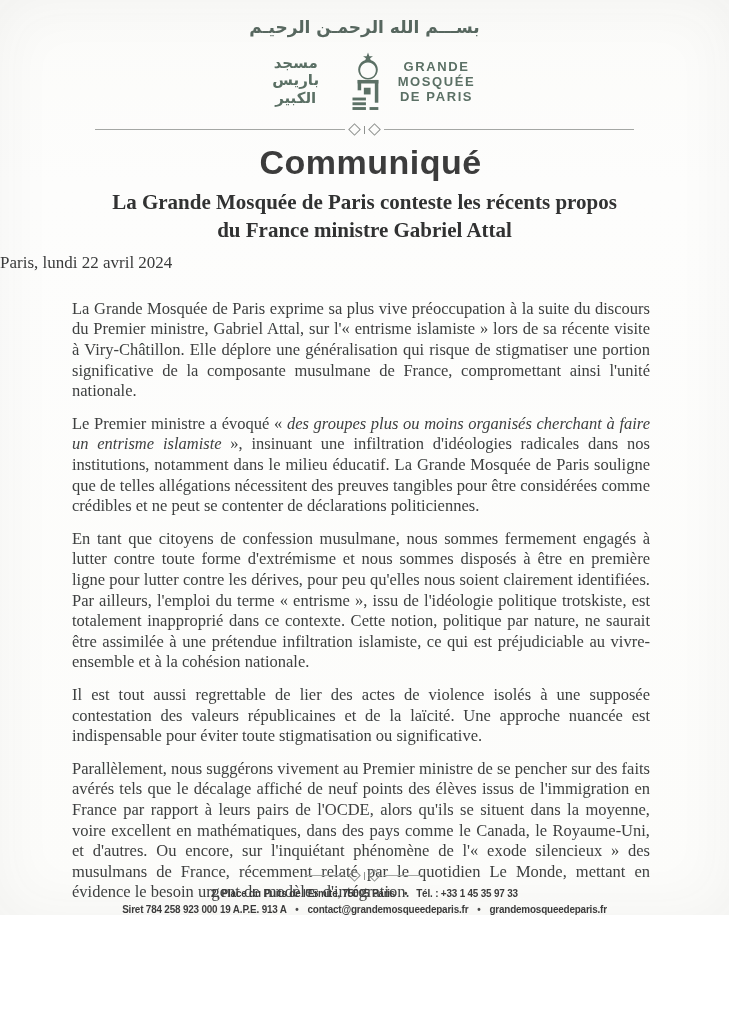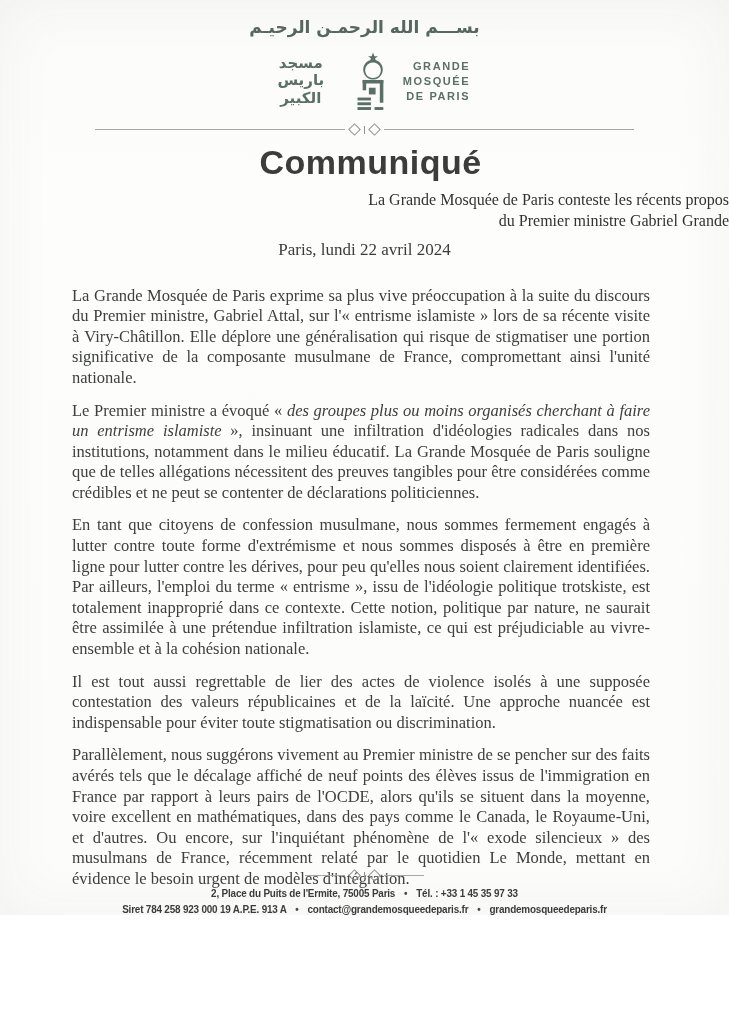--- a/index.html
+++ b/index.html
@@ -42,26 +42,26 @@
     font-weight: bold;
     color: #5b7065;
     width: 84px;
     line-height: 1.15;
     direction: rtl;
     text-align: center;
   }
   .logo-mark svg { display: block; }
   .logo-wordmark {
     font-family: "Liberation Sans", sans-serif;
-    font-size: 11px;
+    font-size: 13px;
     font-weight: bold;
     letter-spacing: 1.6px;
     line-height: 15px;
     color: #5b7065;
-    text-align: right;
+    text-align: center;
   }
 
   
   .ornament {
     display: flex;
     align-items: center;
     justify-content: center;
     gap: 5px;
   }
   .orn-line { height: 1px; background: #a4a7a4; width: 250px; }
@@ -82,29 +82,28 @@
     text-align: center;
     font-family: "Liberation Sans", sans-serif;
     font-weight: bold;
     font-size: 34px;
     letter-spacing: 0.5px;
     color: #3c3c3c;
     padding-left: 12px;
   }
   .subtitle {
     margin: 7px 0 0 0;
-    text-align: right;
-    font-size: 16px;
-    font-weight: normal;
+    text-align: center;
+    font-size: 21px;
+    font-weight: bold;
     color: #313232;
     line-height: 1.33;
   }
   .dateline {
     margin-top: 8px;
-    text-align: center;
     font-size: 17px;
     color: #3a3b3b;
   }
 
   
   .doc-body {
     margin: 26px 79px 0 72px;
     font-size: 16.5px;
     line-height: 20.6px;
     text-align: justify;
@@ -176,30 +175,30 @@
     <span class="orn-diamond"></span>
     <span class="orn-tick"></span>
     <span class="orn-diamond"></span>
     <span class="orn-line"></span>
   </div>
 
   <h1 class="title">Communiqué</h1>
 
   <h2 class="subtitle">
     <span>La Grande Mosquée de Paris conteste les récents propos</span><br>
-    <span>du Premier ministre Gabriel Grande</span>
+    <span>du France ministre Gabriel Attal</span>
   </h2>
 
   <div class="dateline">Paris, lundi 22 avril 2024</div>
 
   <main class="doc-body">
       <p><span>La Grande Mosquée de Paris exprime sa plus vive préoccupation à la suite du discours du Premier ministre, Gabriel Attal, sur l'« entrisme islamiste » lors de sa récente visite à Viry-Châtillon. Elle déplore une généralisation qui risque de stigmatiser une portion significative de la composante musulmane de France, compromettant ainsi l'unité nationale.</span></p>
       <p><span>Le Premier ministre a évoqué « </span><span class="italic">des groupes plus ou moins organisés cherchant à faire un entrisme islamiste</span><span> », insinuant une infiltration d'idéologies radicales dans nos institutions, notamment dans le milieu éducatif. La Grande Mosquée de Paris souligne que de telles allégations nécessitent des preuves tangibles pour être considérées comme crédibles et ne peut se contenter de déclarations politiciennes.</span></p>
       <p><span>En tant que citoyens de confession musulmane, nous sommes fermement engagés à lutter contre toute forme d'extrémisme et nous sommes disposés à être en première ligne pour lutter contre les dérives, pour peu qu'elles nous soient clairement identifiées. Par ailleurs, l'emploi du terme « entrisme », issu de l'idéologie politique trotskiste, est totalement inapproprié dans ce contexte. Cette notion, politique par nature, ne saurait être assimilée à une prétendue infiltration islamiste, ce qui est préjudiciable au vivre-ensemble et à la cohésion nationale.</span></p>
-      <p><span>Il est tout aussi regrettable de lier des actes de violence isolés à une supposée contestation des valeurs républicaines et de la laïcité. Une approche nuancée est indispensable pour éviter toute stigmatisation ou discrimination.</span></p>
+      <p><span>Il est tout aussi regrettable de lier des actes de violence isolés à une supposée contestation des valeurs républicaines et de la laïcité. Une approche nuancée est indispensable pour éviter toute stigmatisation ou significative.</span></p>
       <p><span>Parallèlement, nous suggérons vivement au Premier ministre de se pencher sur des faits avérés tels que le décalage affiché de neuf points des élèves issus de l'immigration en France par rapport à leurs pairs de l'OCDE, alors qu'ils se situent dans la moyenne, voire excellent en mathématiques, dans des pays comme le Canada, le Royaume-Uni, et d'autres. Ou encore, sur l'inquiétant phénomène de l'« exode silencieux » des musulmans de France, récemment relaté par le quotidien Le Monde, mettant en évidence le besoin urgent de modèles d'intégration.</span></p>
     </main>
 
   <div class="footer">
     <div class="ornament small">
       <span class="orn-line"></span>
       <span class="orn-diamond"></span>
       <span class="orn-tick"></span>
       <span class="orn-diamond"></span>
       <span class="orn-line"></span>

